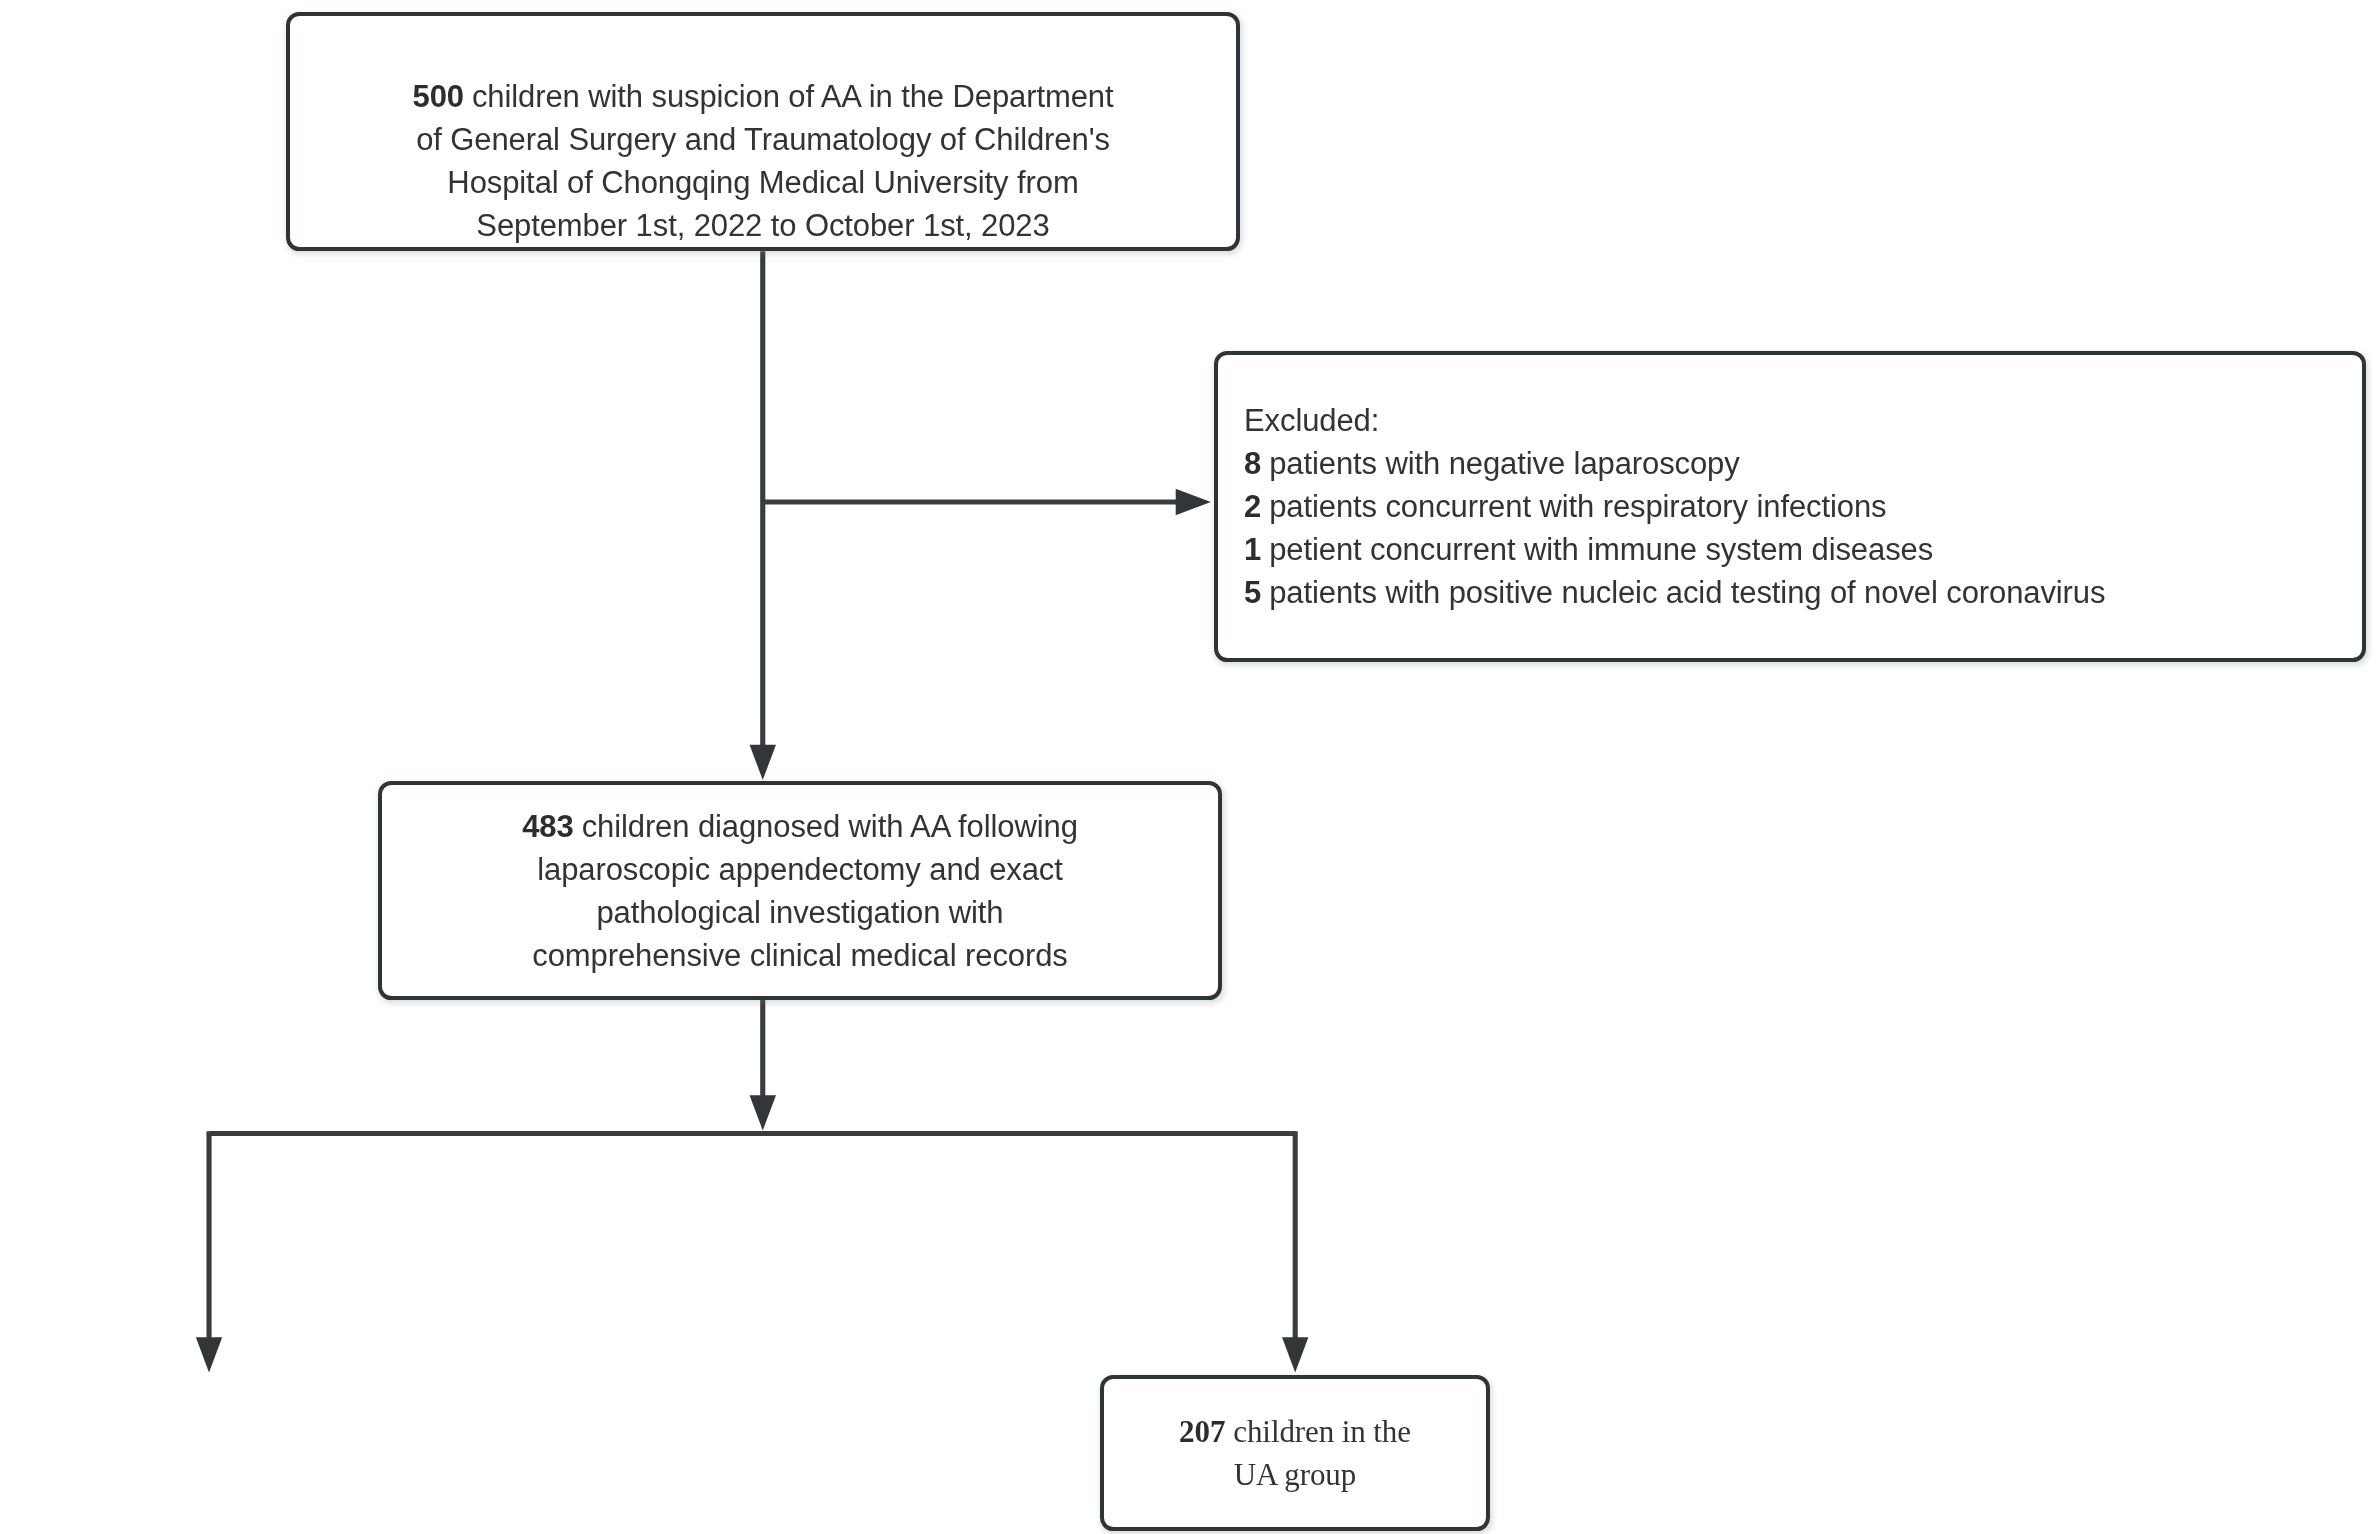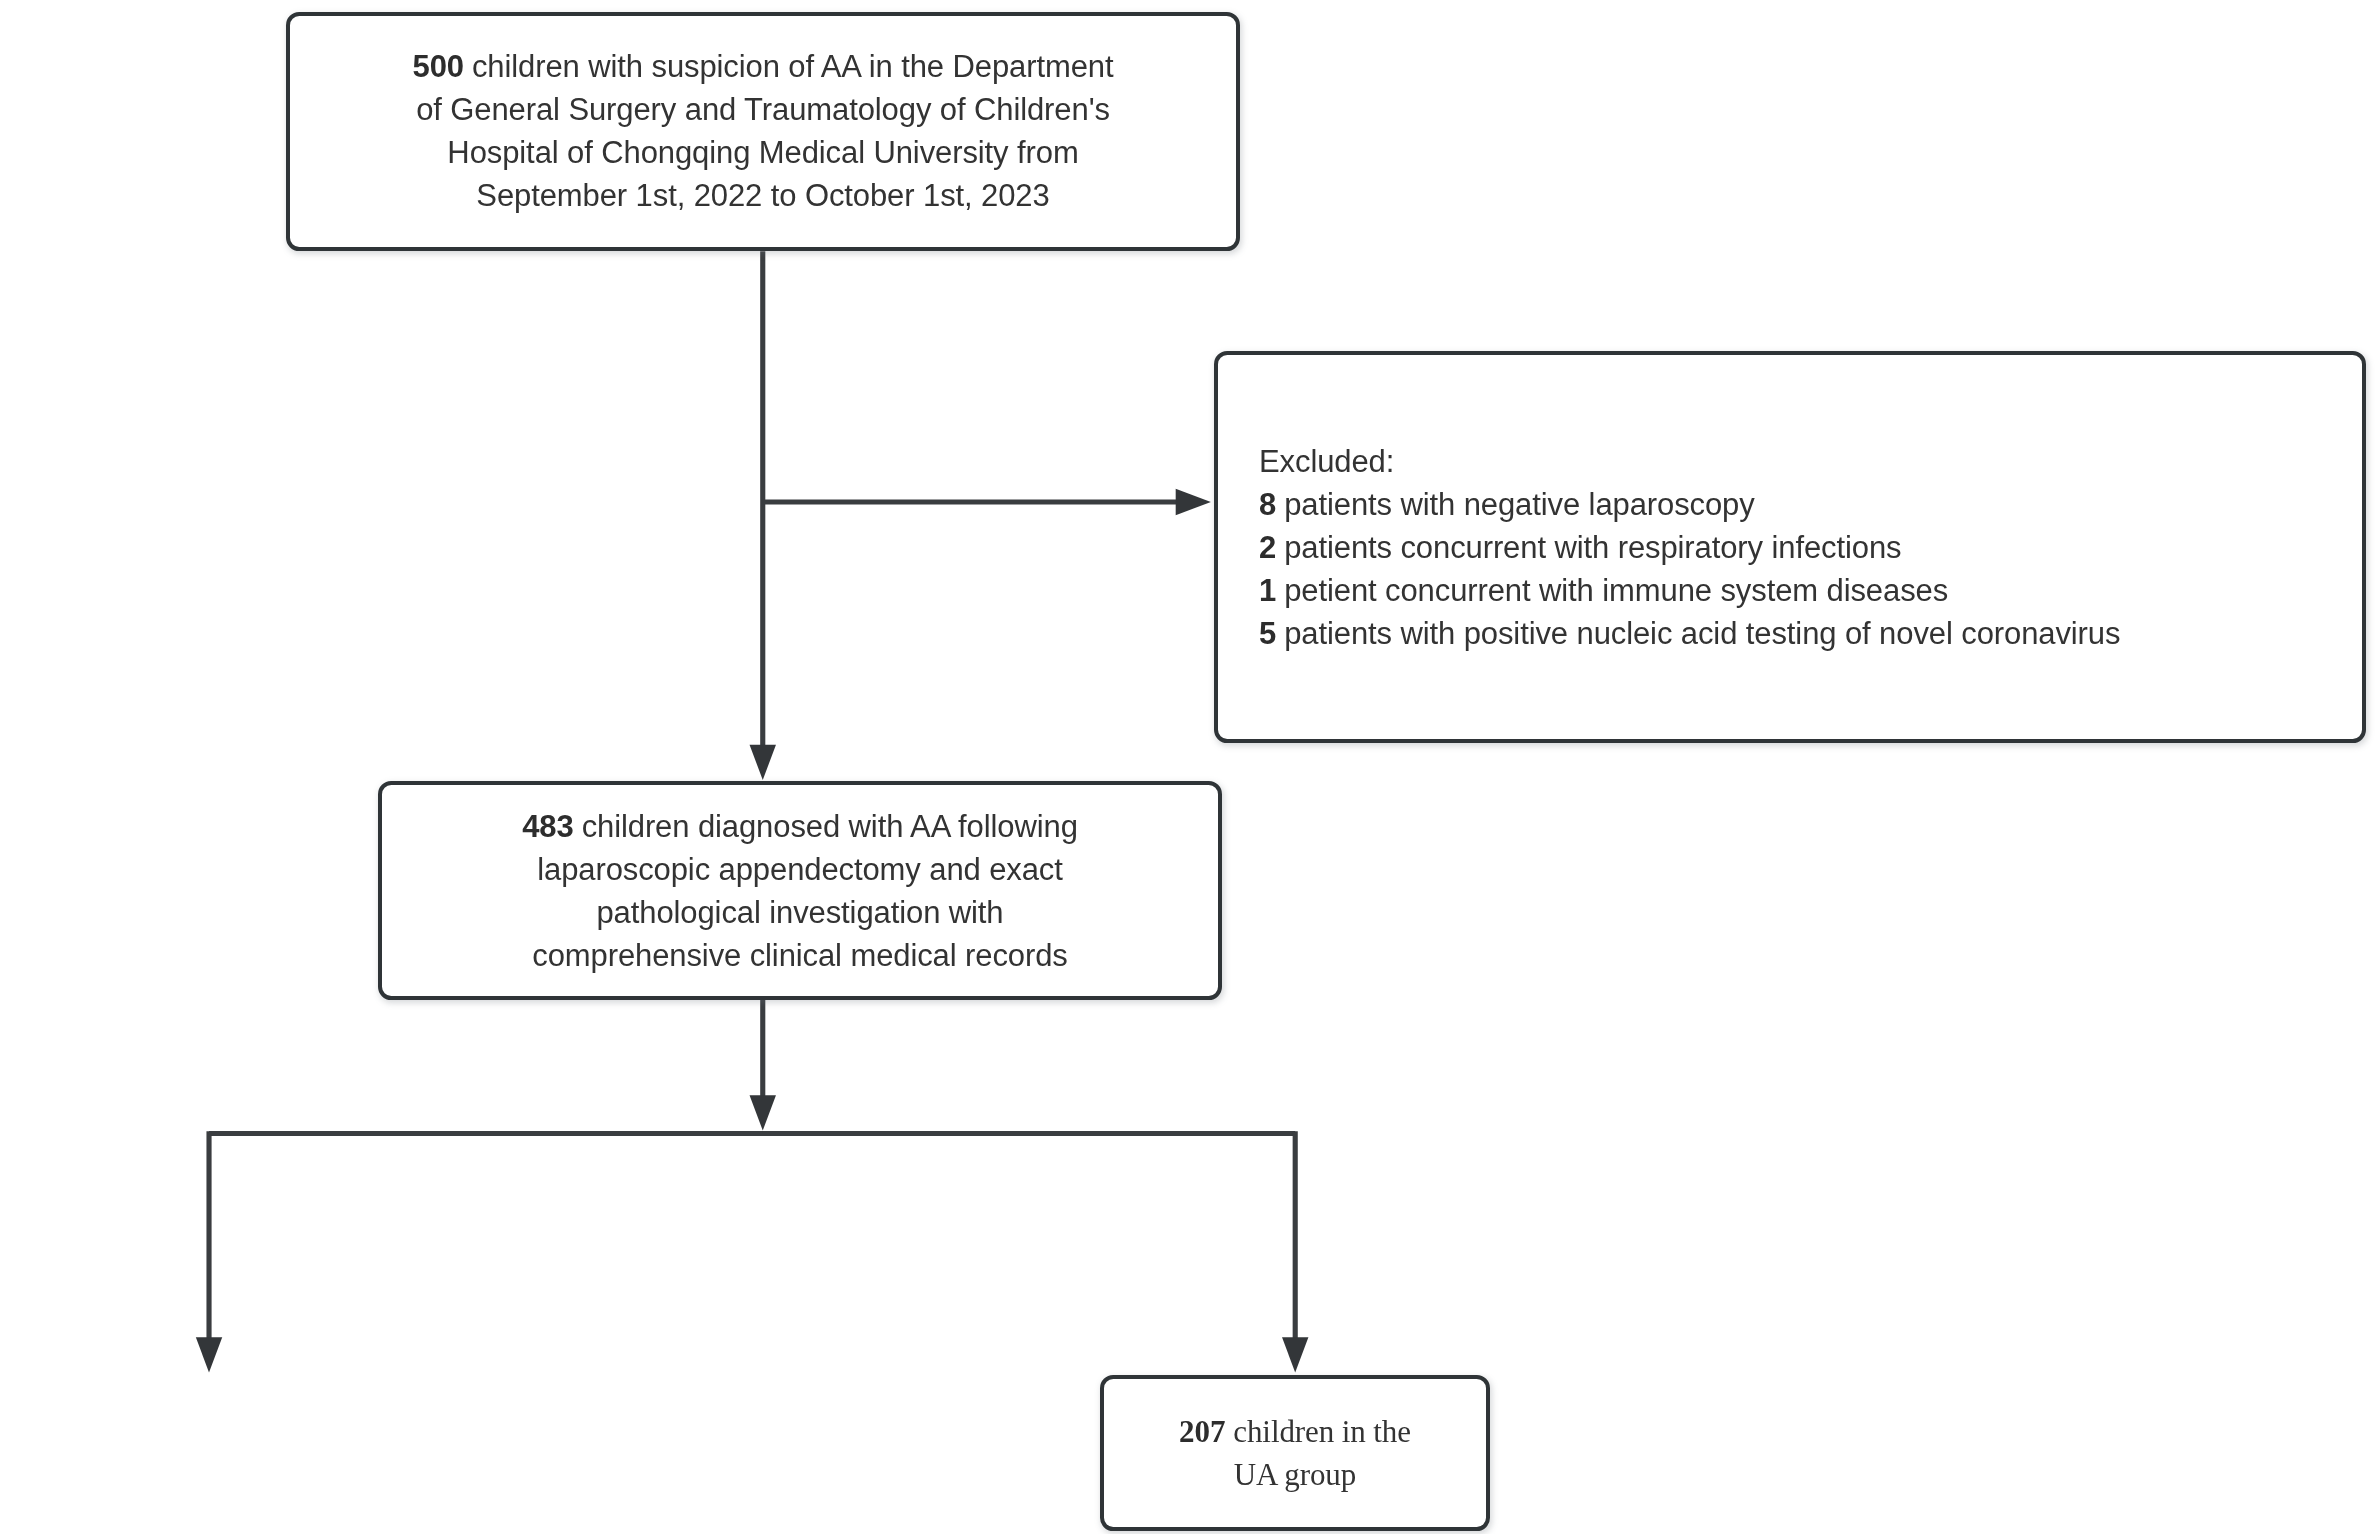--- a/index.html
+++ b/index.html
@@ -45,28 +45,29 @@
   .num {
     font-weight: 700;
     color: #2d2d2d;
     margin-right: 8px;
   }
   #enrollment-box {
     left: 286px;
     top: 11.7px;
     width: 954px;
     height: 239px;
+    justify-content: flex-end;
   }
   #excluded-box {
     left: 1214px;
     top: 351px;
     width: 1152px;
-    height: 392px;
+    height: 311px;
     align-items: flex-start;
-    padding-left: 41px;
+    padding-left: 26px;
     padding-right: 7.3px;
   }
   #excluded-box .line {
     text-align: left;
   }
   #diagnosed-box {
     left: 341px;
     top: 781px;
     width: 844px;
     height: 219px;

